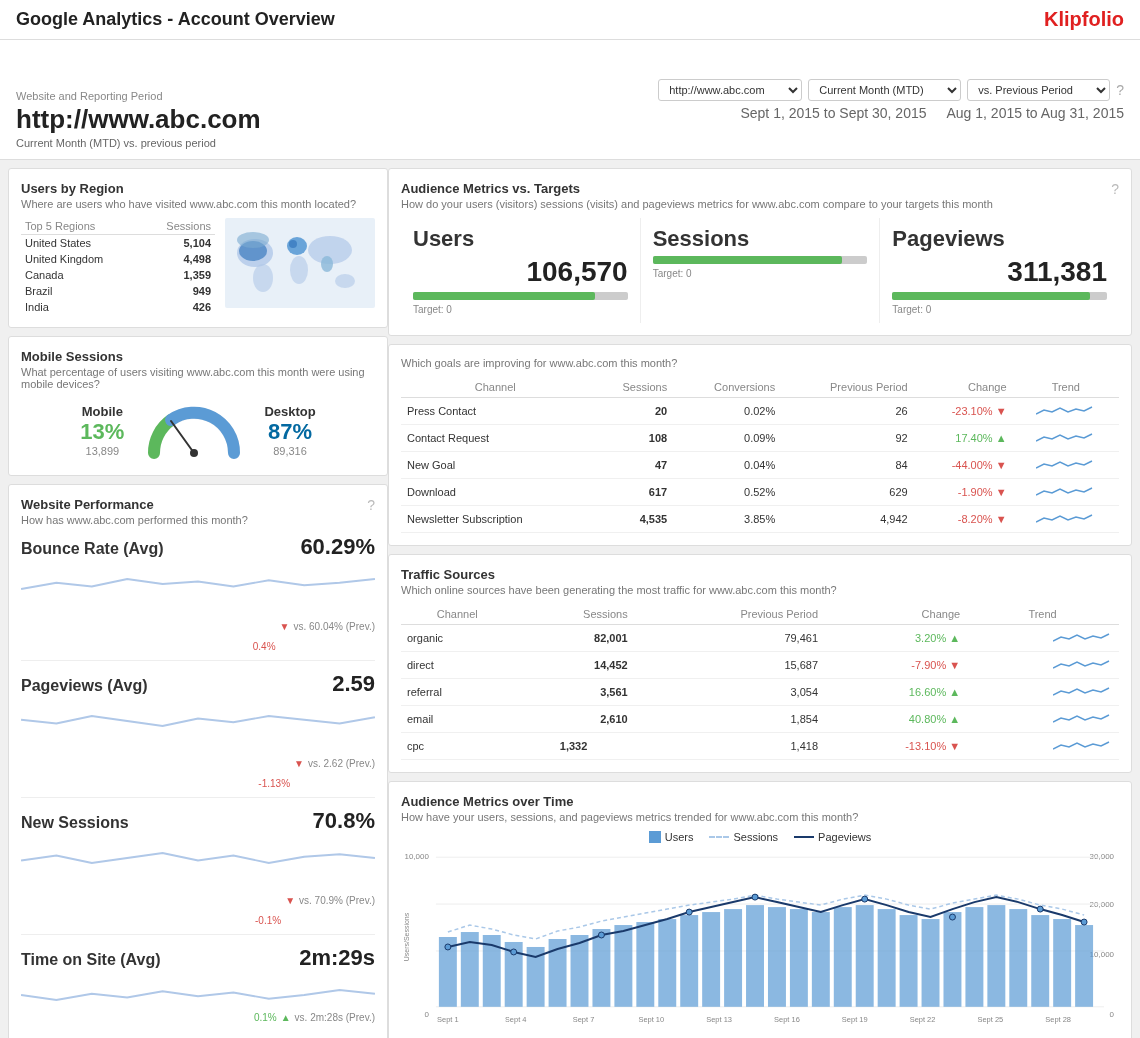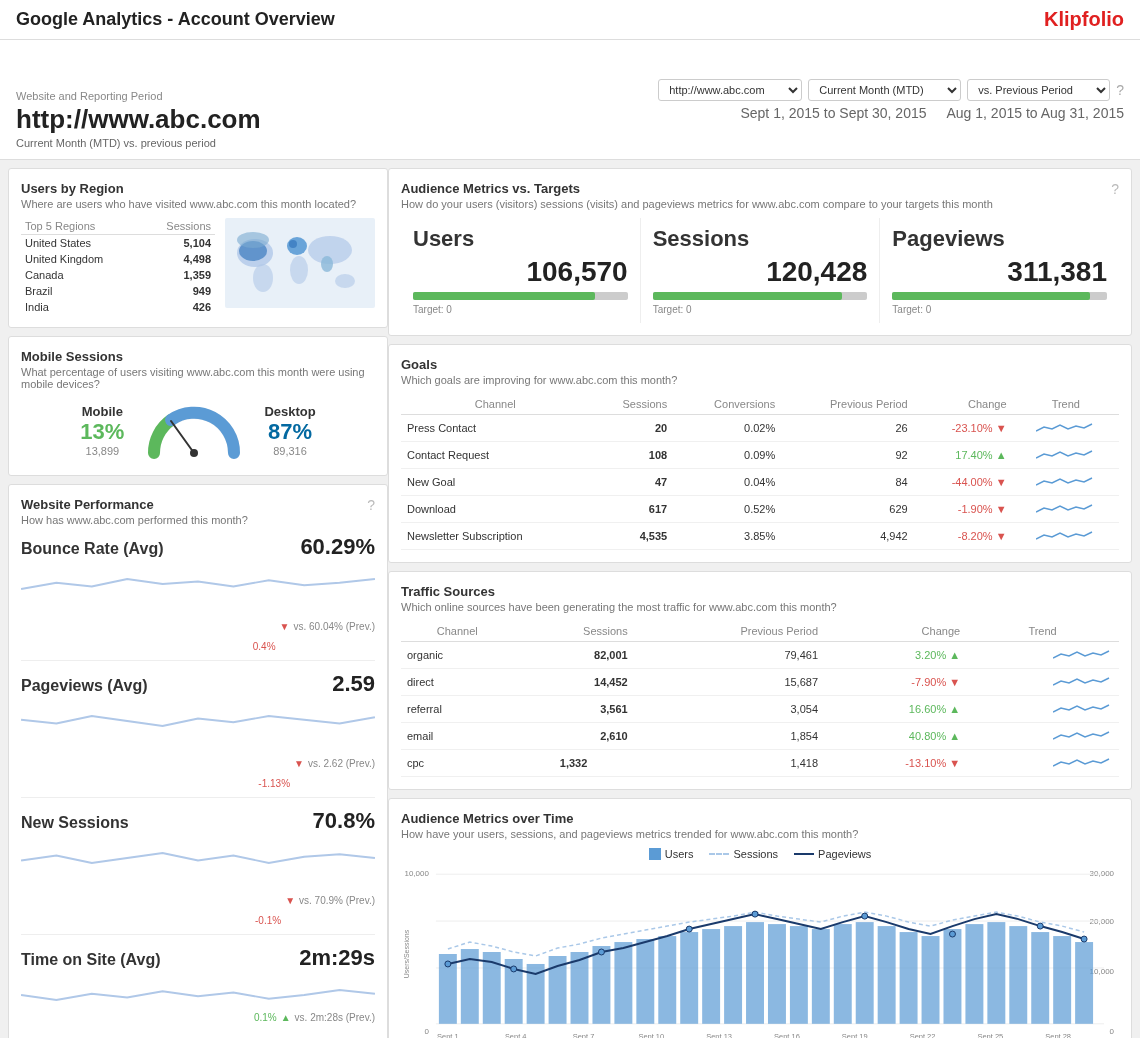--- a/index.html
+++ b/index.html
@@ -311,39 +311,37 @@
           <div class="metric-block">
     <div class="metric-type">Users</div>
     <div class="metric-number">106,570</div>
     <div class="metric-bar-wrap">
       <div class="metric-bar metric-bar-green" style="width:85%"></div>
     </div>
     <div class="metric-target">Target: 0</div>
   </div>
           <div class="metric-block">
     <div class="metric-type">Sessions</div>
-    <div class="metric-number">120,428</div>
     <div class="metric-bar-wrap">
       <div class="metric-bar metric-bar-green" style="width:88%"></div>
     </div>
     <div class="metric-target">Target: 0</div>
   </div>
           <div class="metric-block">
     <div class="metric-type">Pageviews</div>
     <div class="metric-number">311,381</div>
     <div class="metric-bar-wrap">
       <div class="metric-bar metric-bar-green" style="width:92%"></div>
     </div>
     <div class="metric-target">Target: 0</div>
   </div>
         </div>
     </div>
 
     <div class="card">
-      <div class="card-title">Goals</div>
       <div class="card-subtitle">Which goals are improving for www.abc.com this month?</div>
       <table class="data-table">
         <thead>
           <tr>
             <th>Channel</th>
             <th style="text-align:right;">Sessions</th>
             <th style="text-align:right;">Conversions</th>
             <th style="text-align:right;">Previous Period</th>
             <th style="text-align:right;">Change</th>
             <th style="text-align:center;">Trend</th>

